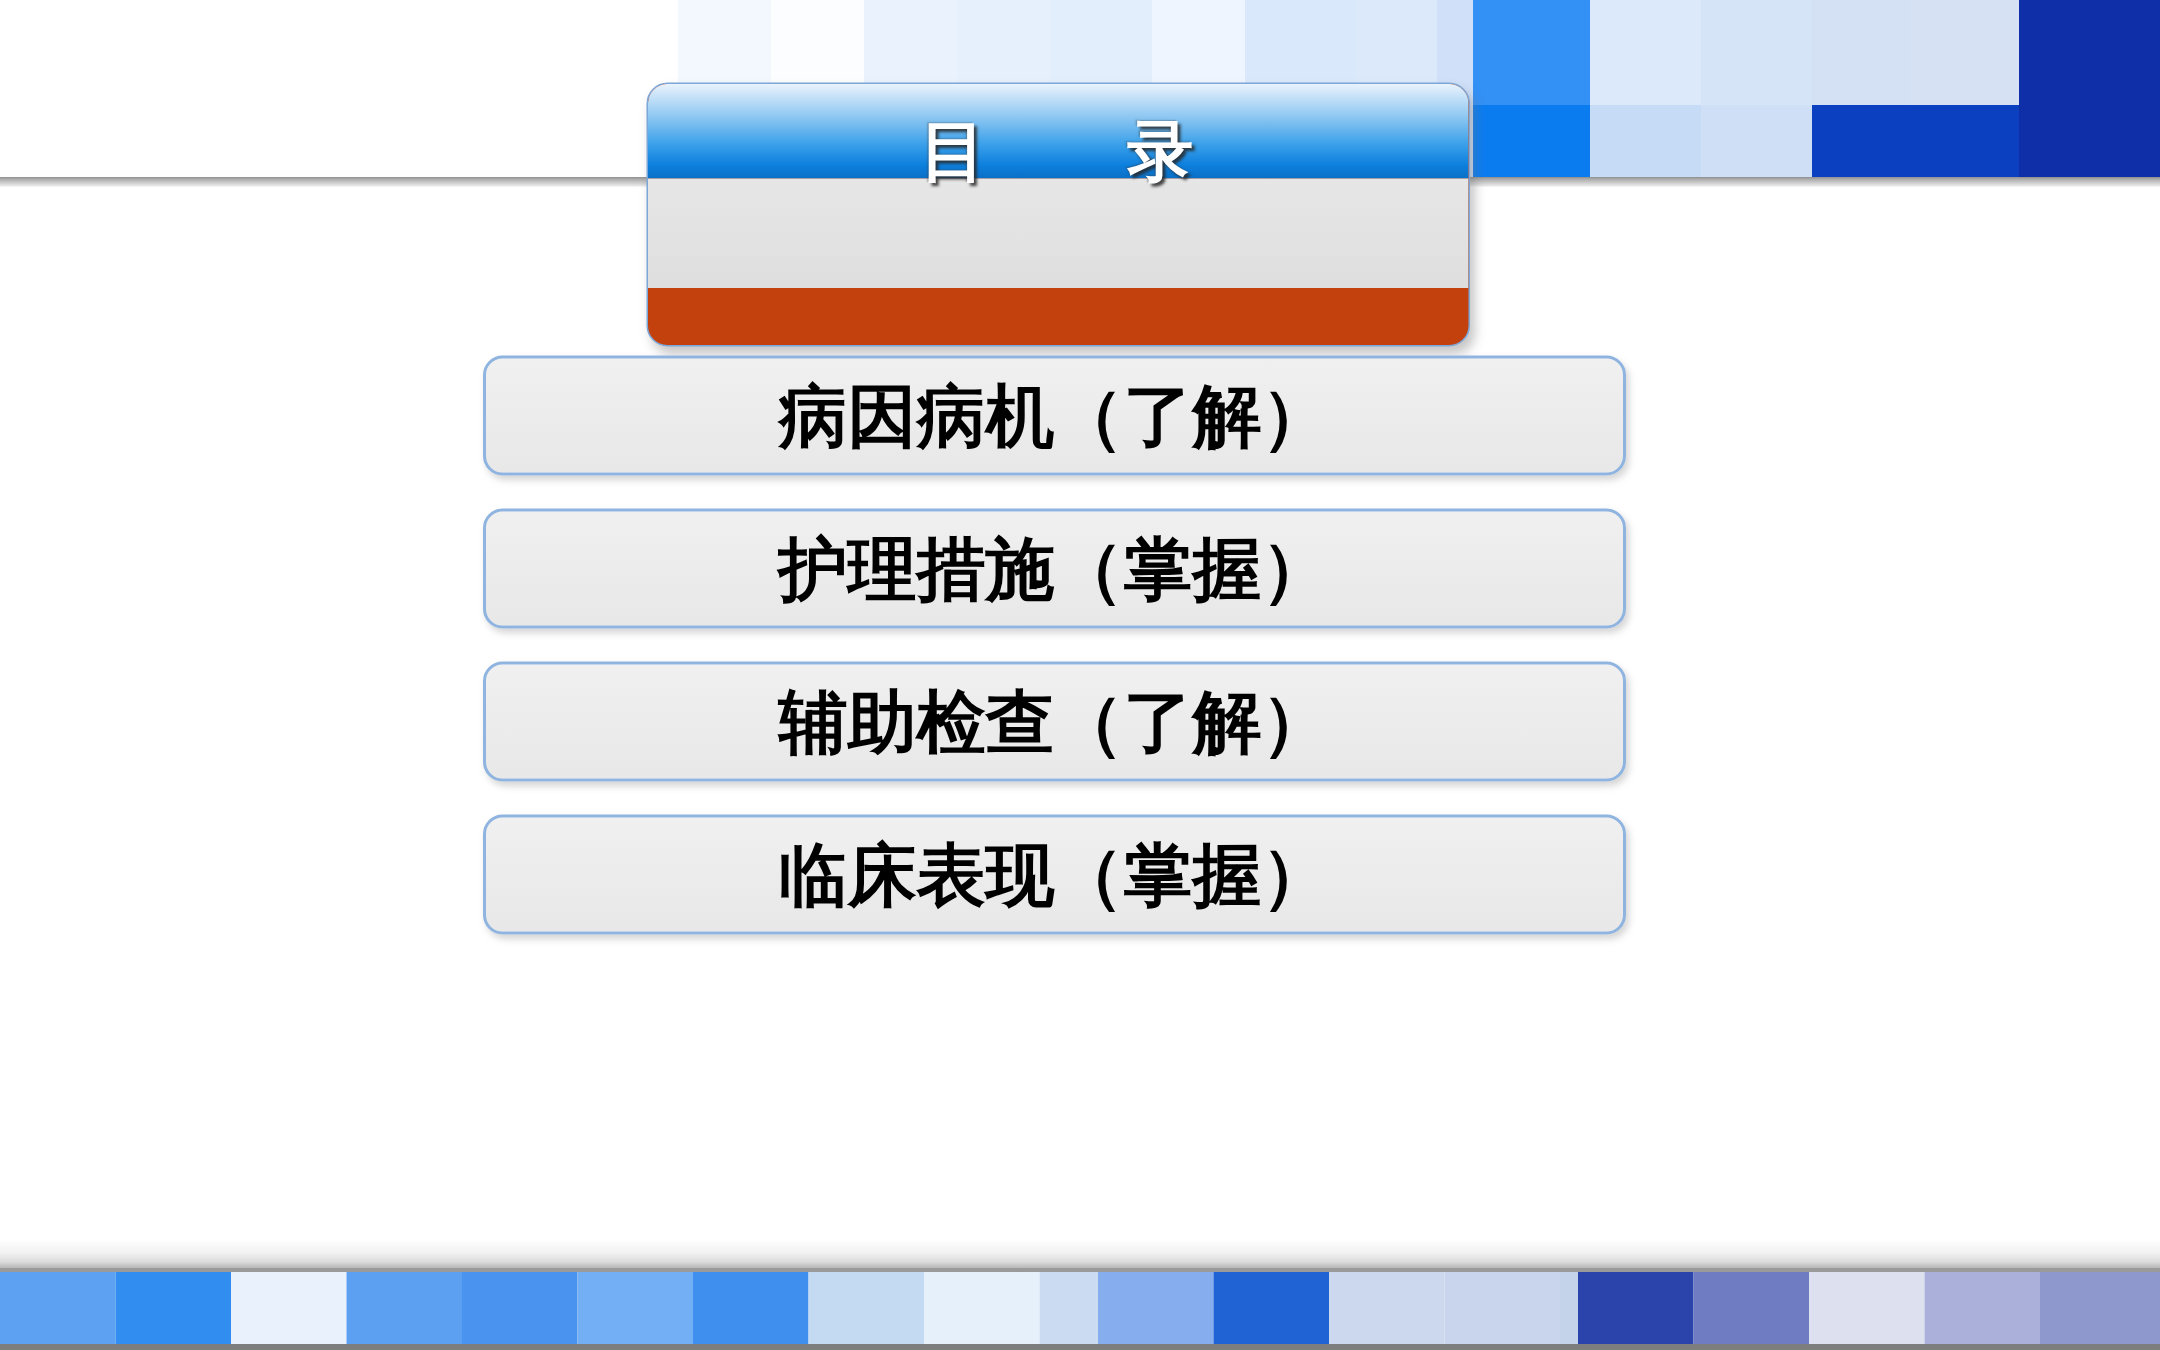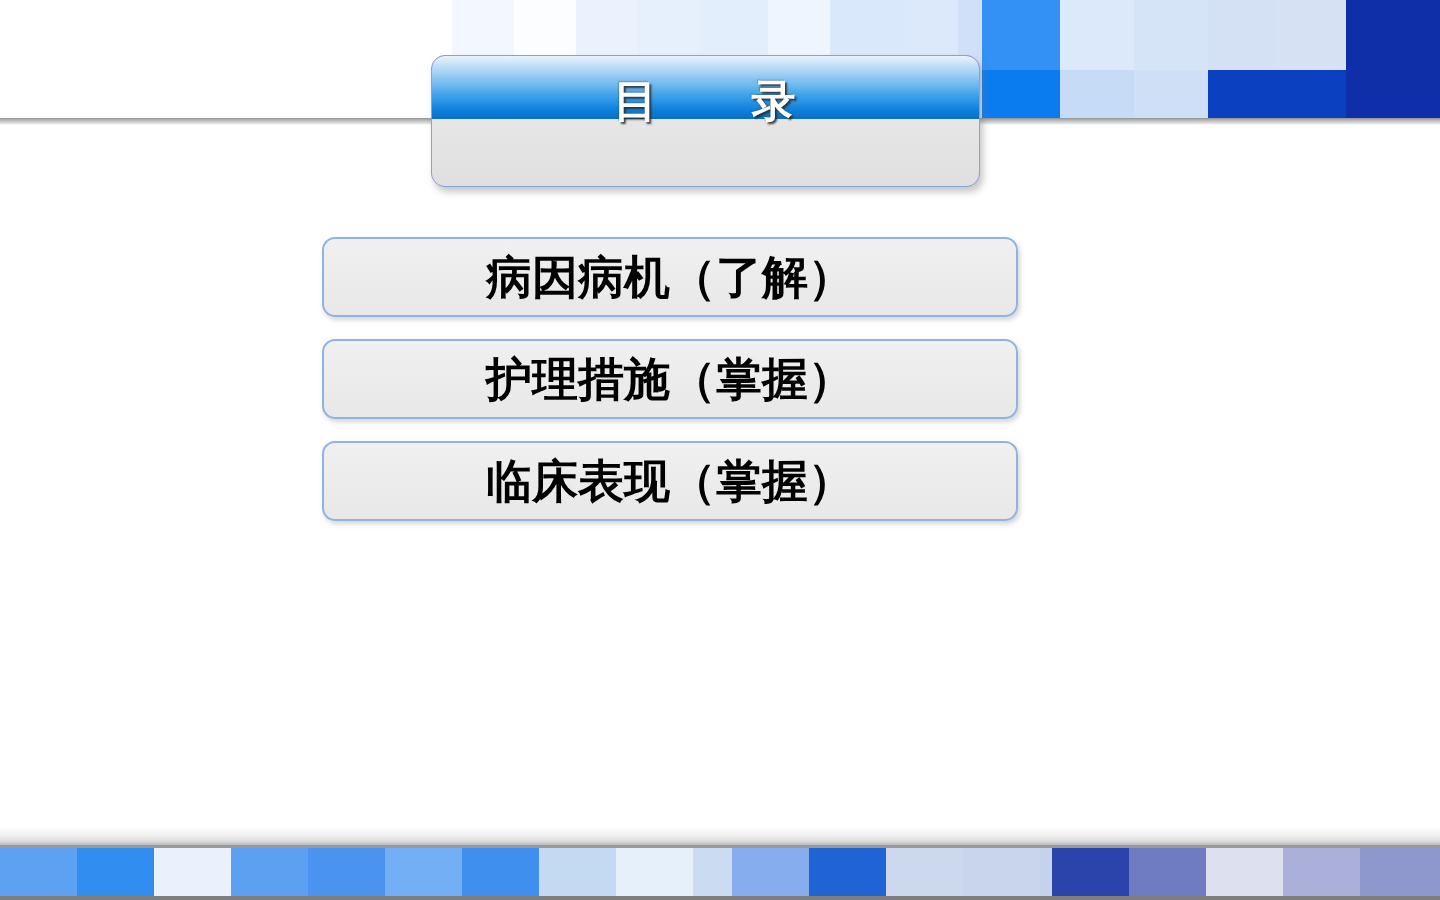--- a/index.html
+++ b/index.html
@@ -38,24 +38,24 @@
   
   #top-shadow {
     position:absolute; left:0; top:118px; width:1440px; height:7px;
     background:linear-gradient(to bottom,
       #8e8e8e 0%, #a9a9a9 18%, #c6c6c6 48%, #e2e2e2 78%, #ffffff 100%);
   }
 
   
   #title-plaque {
     position:absolute; left:431px; top:55px;
-    width:549px; height:132px;
+    width:549px; height:176px;
     border:1.6px solid #7DA7D9;
     border-radius:14px;
-    background:#d946ef;
+    background:#c2410c;
     box-shadow:3px 5px 7px rgba(120,120,120,0.42);
     overflow:hidden;
     padding-left:48px;
   }
   #title-plaque-top {
     position:absolute; left:0; top:0; width:100%; height:63px;
     background:linear-gradient(to bottom,
       #e9f3fc 0%, #cfe6f9 10%, #8fc8f2 34%, #3aa0ea 64%, #0d7fdd 86%, #0a6fc6 100%);
     border-radius:12px 12px 0 0;
   }
@@ -73,21 +73,21 @@
     white-space:pre;
   }
 
   
   #content-list {
     position:absolute; left:322px; top:237px;
     width:762px;
   }
   .list-item {
     position:relative;
-    width:696px; height:80px;
+    width:762px; height:80px;
     margin-bottom:22px;
     border:2px solid #8FB4E0;
     border-radius:13px;
     background:linear-gradient(to bottom, #f0f0f0 0%, #ececec 48%, #e8e8e8 100%);
     box-shadow:2px 3px 5px rgba(145,145,145,0.38);
     display:flex; align-items:center; justify-content:center;
   }
   .list-item-label {
     font-size:46px; font-weight:bold; color:#000000;
     letter-spacing:0px; line-height:1;
@@ -153,20 +153,23 @@
   </div>
 
   <div id="content-list">
       <div class="list-item">
         <span class="list-item-label">病因病机（了解）</span>
       </div>
       <div class="list-item">
         <span class="list-item-label">护理措施（掌握）</span>
       </div>
       <div class="list-item">
+        <span class="list-item-label">辅助检查（了解）</span>
+      </div>
+      <div class="list-item">
         <span class="list-item-label">临床表现（掌握）</span>
       </div>
     </div>
 
   <div id="bottom-fade"></div>
   <div id="bottom-rule"></div>
   <div id="bottom-banner">
       <div class="bb" style="left: 0px; width: 77px; background: rgb(93, 162, 242);"></div>
       <div class="bb" style="left: 77px; width: 77px; background: rgb(49, 141, 240);"></div>
       <div class="bb" style="left: 154px; width: 77px; background: rgb(233, 242, 252);"></div>

